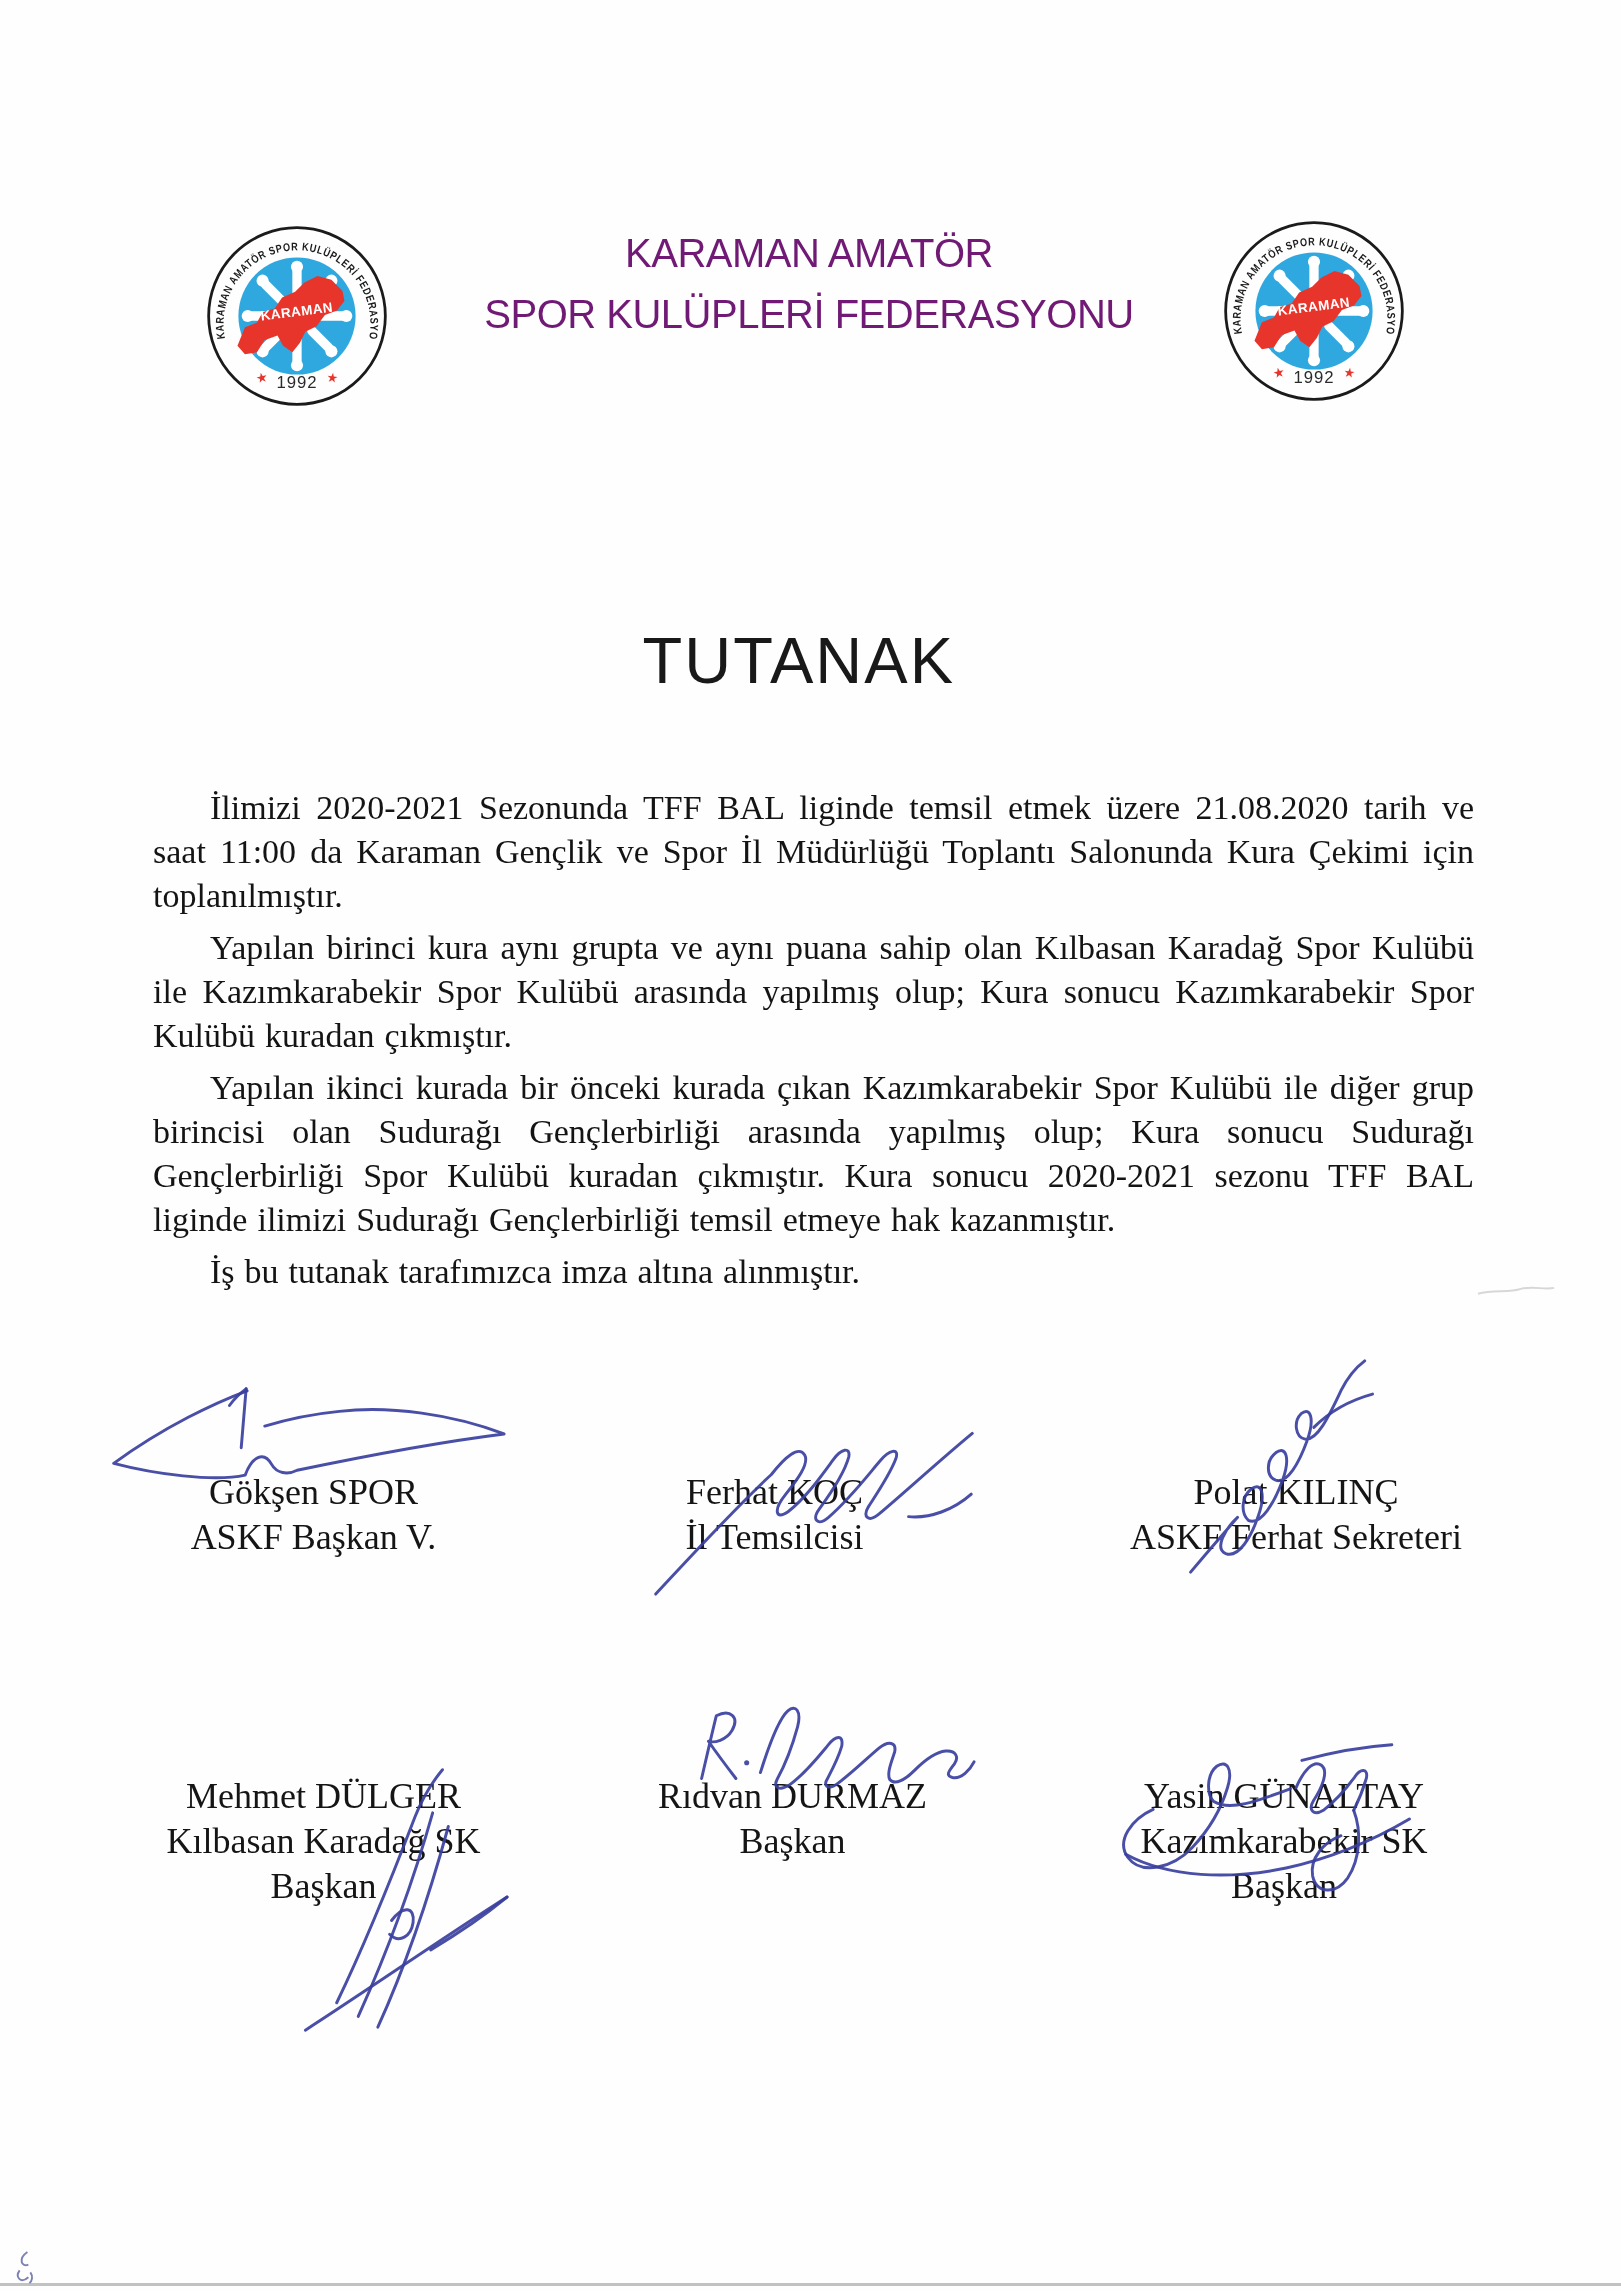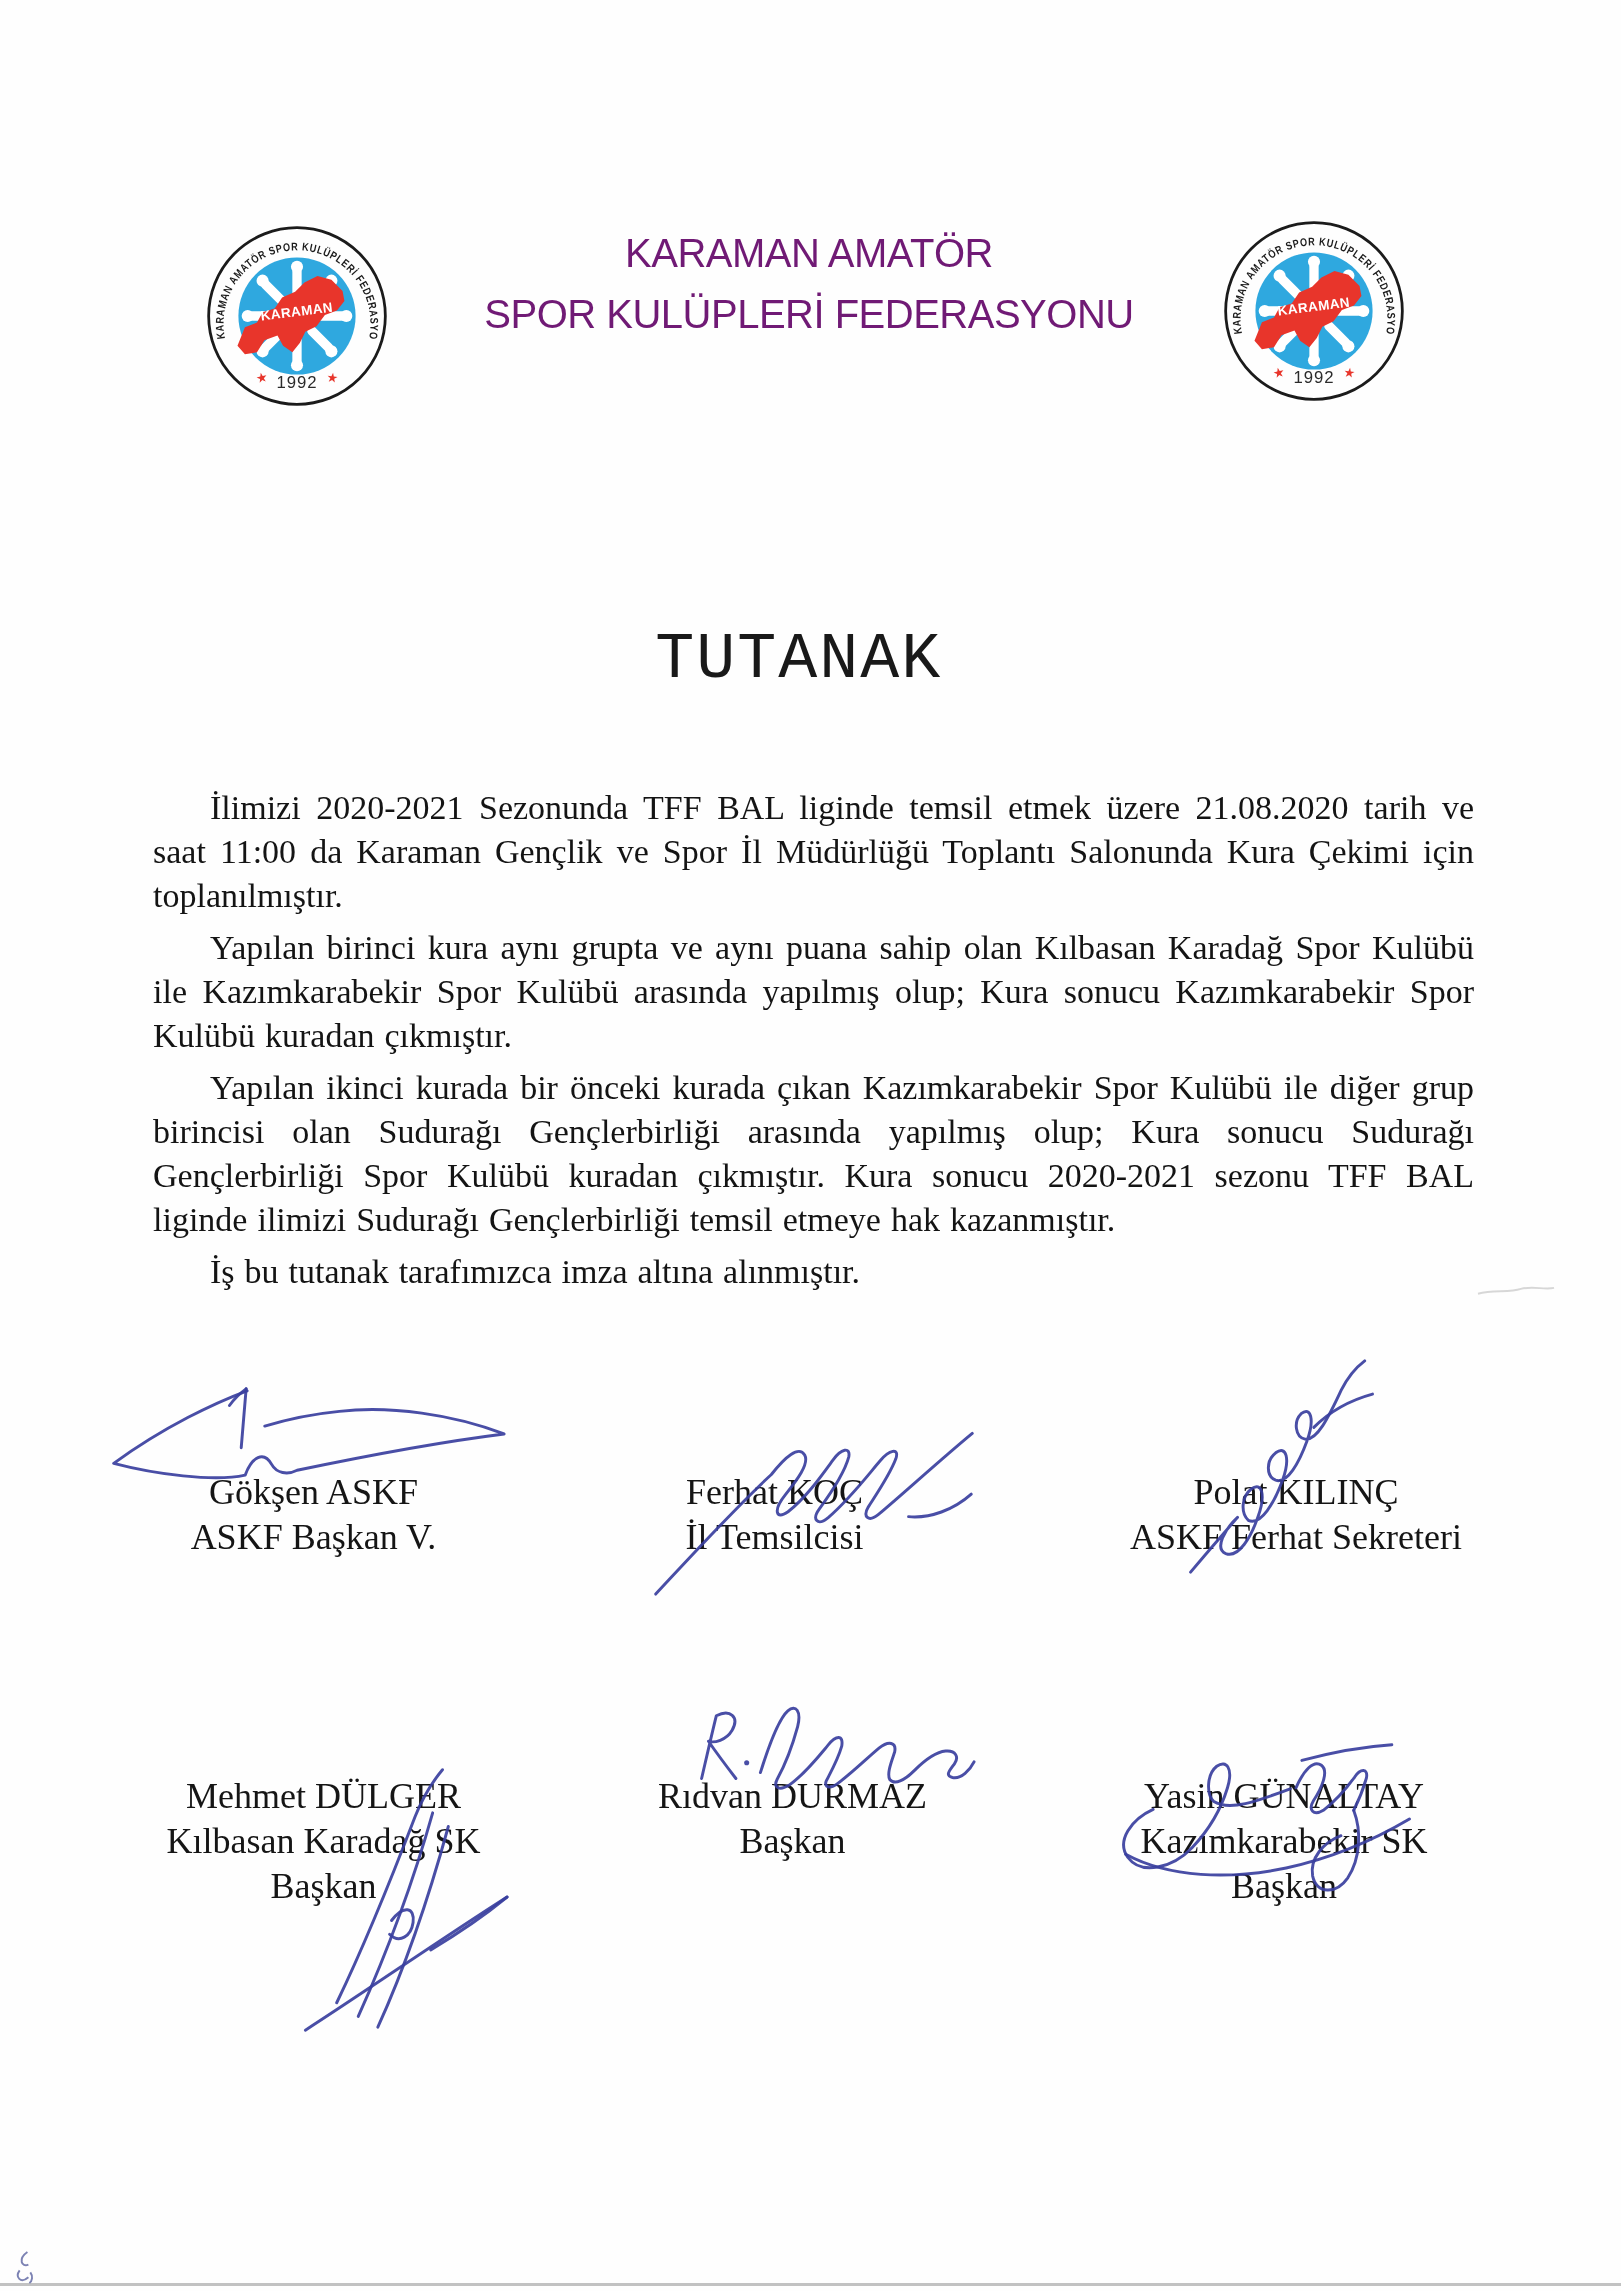--- a/index.html
+++ b/index.html
@@ -16,21 +16,21 @@
   .header-title{
     position:absolute;left:363px;top:223px;width:892px;text-align:center;
     font-family:"Liberation Sans","DejaVu Sans",sans-serif;
     font-weight:normal;font-size:40px;line-height:61px;color:#701a75;
     letter-spacing:-0.5px;
   }
   
   .doc-heading{
     position:absolute;left:0;right:23.5px;top:623px;text-align:center;
     font-size:65px;letter-spacing:2px;color:#191919;
-    font-family:Liberation Mono, monospace;
+    font-family:Liberation Sans, sans-serif;
   }
   
   .body-text{
     position:absolute;left:145px;top:778px;width:1337px;
     font-size:34px;line-height:44px;text-align:justify;color:#141414;
   }
   .para{margin:8px;text-indent:57px;word-spacing:1.5px;}
   
   .sig-text{
     position:absolute;text-align:center;font-size:36px;line-height:45px;
@@ -114,21 +114,21 @@
   <div class="doc-heading">TUTANAK</div>
 
   <div class="body-text">
     <p class="para">İlimizi 2020-2021 Sezonunda TFF BAL liginde temsil etmek üzere 21.08.2020 tarih ve saat 11:00 da Karaman Gençlik ve Spor İl Müdürlüğü Toplantı Salonunda Kura Çekimi için toplanılmıştır.</p>
     <p class="para">Yapılan birinci kura aynı grupta ve aynı puana sahip olan Kılbasan Karadağ Spor Kulübü ile Kazımkarabekir Spor Kulübü arasında yapılmış olup; Kura sonucu Kazımkarabekir Spor Kulübü kuradan çıkmıştır.</p>
     <p class="para">Yapılan ikinci kurada bir önceki kurada çıkan Kazımkarabekir Spor Kulübü ile diğer grup birincisi olan Sudurağı Gençlerbirliği arasında yapılmış olup; Kura sonucu Sudurağı Gençlerbirliği Spor Kulübü kuradan çıkmıştır. Kura sonucu 2020-2021 sezonu TFF BAL liginde ilimizi Sudurağı Gençlerbirliği temsil etmeye hak kazanmıştır.</p>
     <p class="para">İş bu tutanak tarafımızca imza altına alınmıştır.</p>
   </div>
 
   <div class="sig-text sig-r1a">
-    <div>Gökşen ASKF</div>
+    <div>Gökşen SPOR</div>
     <div>ASKF Başkan V.</div>
   </div>
   <div class="sig-text sig-r1b">
     <div>Ferhat KOÇ</div>
     <div>İl Temsilcisi</div>
   </div>
   <div class="sig-text sig-r1c">
     <div>Polat KILINÇ</div>
     <div>ASKF Ferhat Sekreteri</div>
   </div>

